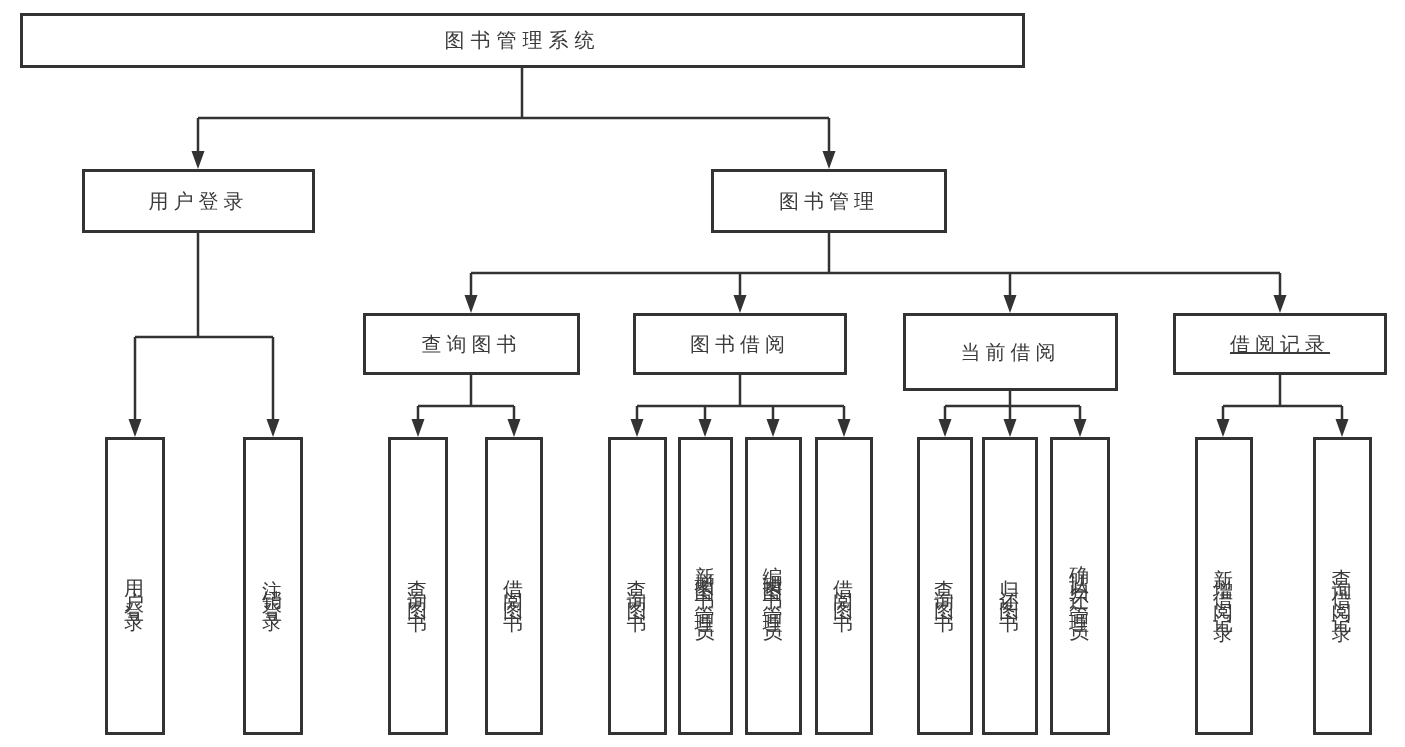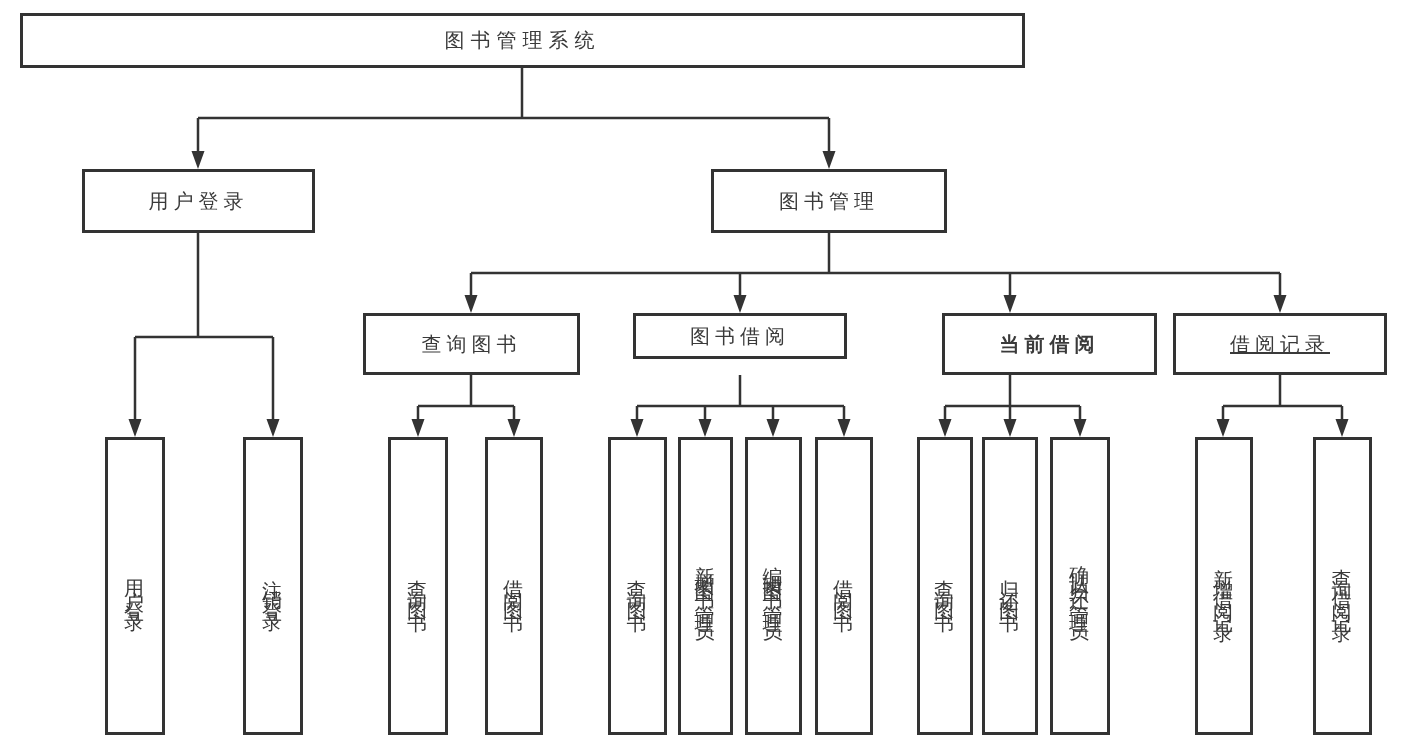--- a/index.html
+++ b/index.html
@@ -85,22 +85,22 @@
       M1216.5 419 L1229.5 419 L1223 437 Z
       M1335.5 419 L1348.5 419 L1342 437 Z"></path>
   </svg>
 
   <div class="node node--h node--title" style="left:20px; top:13px; width:1005px; height:55px;">图书管理系统</div>
 
   <div class="node node--h" style="left:82px; top:169px; width:233px; height:64px;">用户登录</div>
   <div class="node node--h" style="left:711px; top:169px; width:236px; height:64px;">图书管理</div>
 
   <div class="node node--h" style="left:363px; top:313px; width:217px; height:62px;">查询图书</div>
-  <div class="node node--h" style="left:633px; top:313px; width:214px; height:46px;">图书借阅</div>
-  <div class="node node--h" style="left:942px; top:313px; width:215px; height:62px;font-weight:bold;">当前借阅</div>
+  <div class="node node--h" style="left:633px; top:313px; width:214px; height:62px;">图书借阅</div>
+  <div class="node node--h" style="left:903px; top:313px; width:215px; height:78px;">当前借阅</div>
   <div class="node node--h" style="left:1173px; top:313px; width:214px; height:62px;text-decoration:underline;">借阅记录</div>
 
   <div class="node node--v" style="left:105px; top:437px; width:60px; height:298px;">用户登录</div>
   <div class="node node--v" style="left:243px; top:437px; width:60px; height:298px;">注销登录</div>
 
   <div class="node node--v" style="left:388px; top:437px; width:60px; height:298px;">查询图书</div>
   <div class="node node--v" style="left:485px; top:437px; width:58px; height:298px;">借阅图书</div>
 
   <div class="node node--v" style="left:608px; top:437px; width:59px; height:298px;">查询图书</div>
   <div class="node node--v node--long" style="left:678px; top:437px; width:55px; height:298px;">新增图书（管理员）</div>

